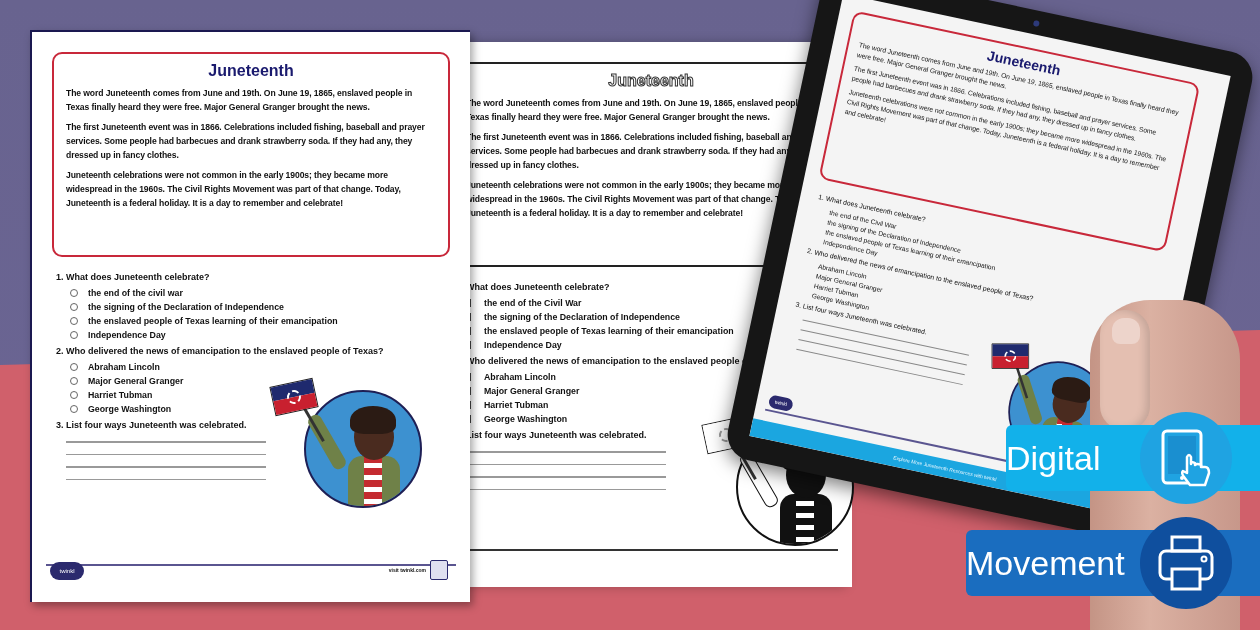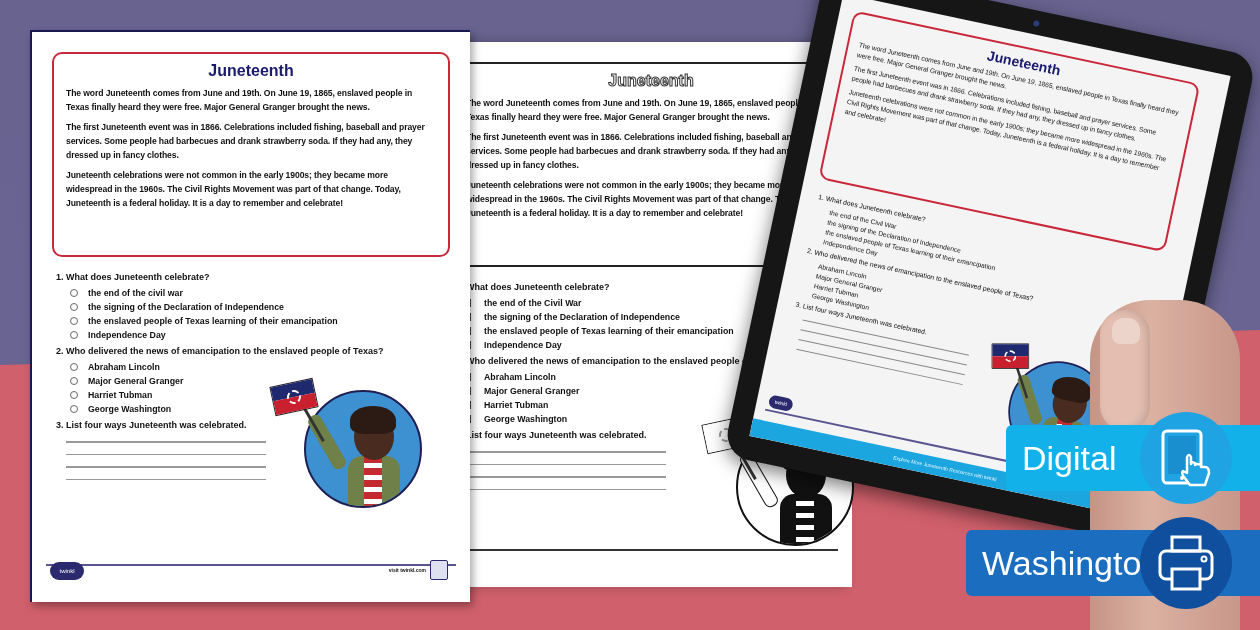--- a/index.html
+++ b/index.html
@@ -98,21 +98,21 @@
       background: linear-gradient(90deg,#c49485 0%,#dbb1a2 40%,#c7978a 100%);
       border-radius: 60px 60px 10px 10px;
     }
     .thumb { position: absolute; left: 1100px; top: 310px; width: 50px; height: 120px; background: #e4bfb1; border-radius: 24px; z-index: 5; box-shadow: inset -4px 0 8px rgba(0,0,0,0.15); }
     .thumbnail { position: absolute; left: 1112px; top: 318px; width: 28px; height: 26px; background: #edd4cb; border-radius: 12px 12px 8px 8px; z-index: 6; }
 
     
     .badge { position: absolute; z-index: 7; display: flex; align-items: center; }
     .badge-bar {
       height: 66px; display: flex; align-items: center; color: #fff;
-      font-size: 34px; padding-left: 16px; border-radius: 6px 0 0 6px;
+      font-size: 34px; border-radius: 6px 0 0 6px;
     }
     #badge-digital { left: 1006px; top: 425px; }
     #badge-digital .badge-bar { background: #12b1ea; width: 254px; }
     #badge-printable { left: 966px; top: 530px; }
     #badge-printable .badge-bar { background: #1a6dbf; width: 294px; }
     .badge-circle {
       position: absolute; width: 92px; height: 92px; border-radius: 50%;
       display: flex; align-items: center; justify-content: center;
     }
     #badge-digital .badge-circle { left: 134px; top: -13px; background: #1fa3e2; }
@@ -336,21 +336,21 @@
     <svg width="58" height="62" viewBox="0 0 58 62">
       <rect x="6" y="4" width="38" height="52" rx="4" fill="#1fa3e2" stroke="#fff" stroke-width="3"></rect>
       <rect x="11" y="9" width="28" height="38" fill="#1a8fd0" stroke="#fff" stroke-width="0"></rect>
       <circle cx="25" cy="51" r="2" fill="#fff"></circle>
       <path d="M30 30 L30 46 L26 44 Q24 46 27 50 L33 58 L48 58 L52 46 Q52 40 48 40 L44 40 L44 38 Q40 36 38 38 L38 36 Q34 34 34 37 L34 30 Q32 26 30 30 Z" fill="#1fa3e2" stroke="#fff" stroke-width="2.5" stroke-linejoin="round"></path>
     </svg>
   </div>
 </div>
 
 <div class="badge" id="badge-printable">
-  <div class="badge-bar">Washington</div>
+  <div class="badge-bar">Movement</div>
   <div class="badge-circle">
     <svg width="64" height="64" viewBox="0 0 64 64">
       <rect x="18" y="6" width="28" height="14" fill="none" stroke="#fff" stroke-width="3"></rect>
       <rect x="6" y="20" width="52" height="28" rx="6" fill="none" stroke="#fff" stroke-width="3"></rect>
       <circle cx="50" cy="28" r="2.5" fill="none" stroke="#fff" stroke-width="2"></circle>
       <rect x="18" y="38" width="28" height="20" fill="#0f4f9e" stroke="#fff" stroke-width="3"></rect>
     </svg>
   </div>
 </div>
 

